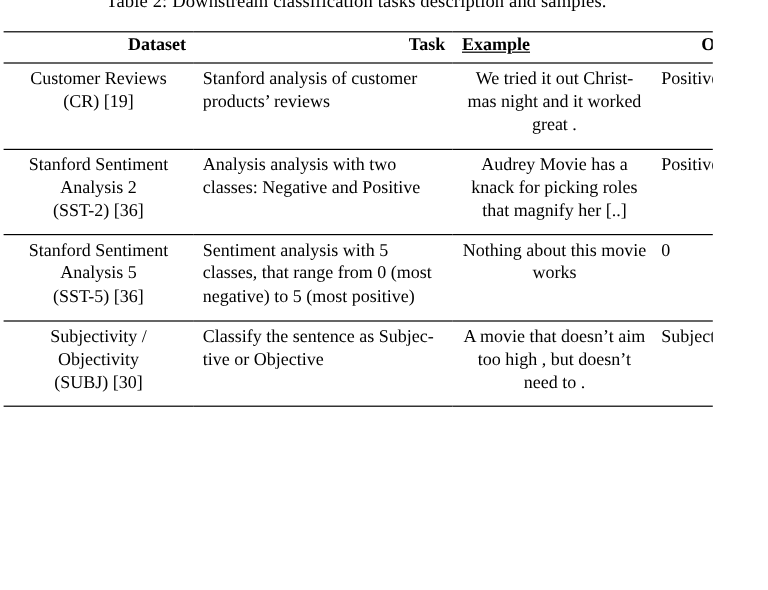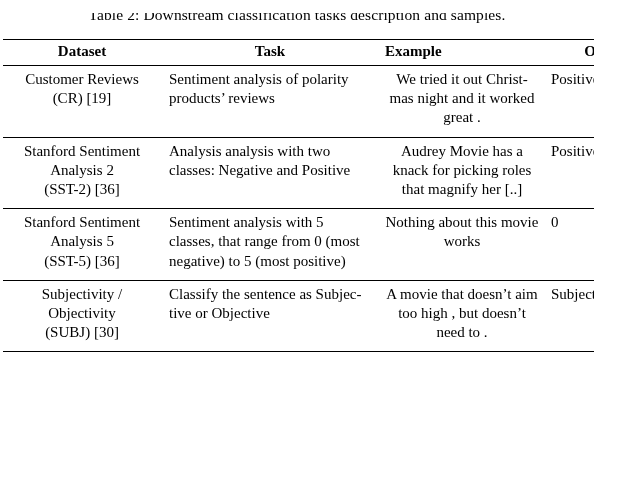--- a/index.html
+++ b/index.html
@@ -7,21 +7,21 @@
     padding: 0;
     background: #ffffff;
     color: #000000;
     font-family: "Liberation Serif", serif;
   }
   .page {
     width: 594px;
     height: 492px;
     overflow: hidden;
     box-sizing: border-box;
-    padding: 13px 3px;
+    padding: 0 3px;
     background: #ffffff;
   }
   
   .caption-clip {
     height: 16px;
     overflow: hidden;
     text-align: center;
   }
   .caption-clip span {
     display: block;
@@ -46,23 +46,23 @@
   thead tr { border-bottom: 1.2px solid #000; }
   tbody tr { border-top: 1.2px solid #000; font-family: Liberation Serif, serif; }
   tbody tr:first-child { border-top: none; }
 
   th {
     font-weight: bold;
     font-size: 15px;
     padding: 3px 6px 5px 6px;
     vertical-align: top;
   }
-  th.h-dataset { text-align: center; }
-  th.h-task    { text-align: center; padding-left: 8px; }
-  th.h-example { text-align: left; padding-left: 8px; }
+  th.h-dataset { text-align: right; }
+  th.h-task    { text-align: right; padding-left: 8px; }
+  th.h-example { text-align: left; padding-left: 8px; text-decoration: underline; }
   th.h-output  { text-align: right; }
 
   td {
     font-size: 15px;
     line-height: 1.28;
     vertical-align: top;
     padding: 4px 6px 9px 6px;
     white-space: pre-line;
   }
   td.cell-dataset { text-align: center; }
@@ -91,21 +91,21 @@
         <th class="h-dataset">Dataset</th>
         <th class="h-task">Task</th>
         <th class="h-example">Example</th>
         <th class="h-output">Output</th>
       </tr>
     </thead>
     <tbody>
       <tr>
         <td class="cell-dataset">Customer Reviews
 (CR) [19]</td>
-        <td class="cell-task">Sentiment analysis of polarity
+        <td class="cell-task">Stanford analysis of customer
 products’ reviews</td>
         <td class="cell-example">We tried it out Christ-
 mas night and it worked
 great .</td>
         <td class="cell-output">Positive</td>
       </tr>
       <tr>
         <td class="cell-dataset">Stanford Sentiment
 Analysis 2
 (SST-2) [36]</td>

